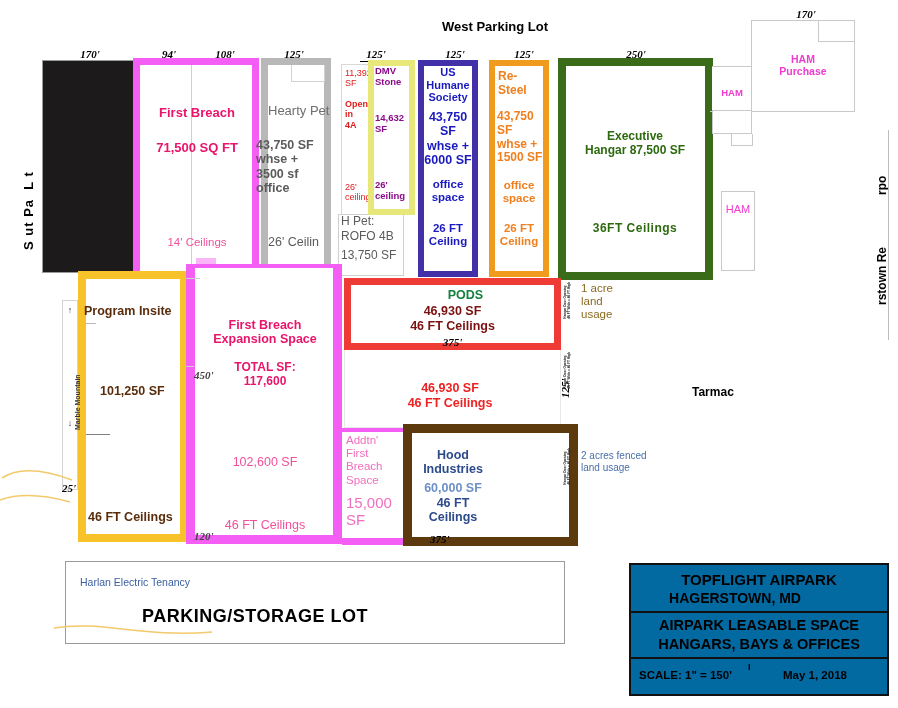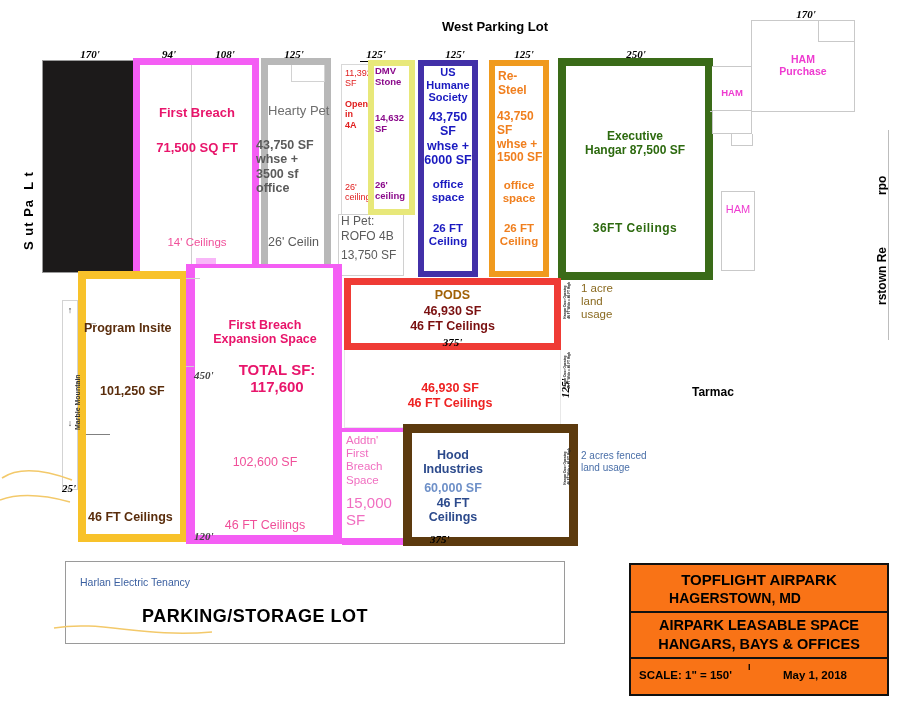--- a/index.html
+++ b/index.html
@@ -128,36 +128,36 @@
   <div class="lbl ctr" style="left:751px;top:53px;width:104px;font-size:10.5px;font-weight:bold;color:#ee3bd0;">HAM
 Purchase</div>
 
   <div class="abs box" style="left:721px;top:191px;width:34px;height:80px;border:1px solid #c9c9c9;"></div>
   <div class="lbl ctr" style="left:721px;top:203px;width:34px;font-size:11px;color:#ee3bd0;">HAM</div>
 
   <div class="abs box" style="left:78px;top:271px;width:110px;height:271px;border:8px solid #f8c22a;">
     <div class="abs" style="left:0px;top:44px;width:10px;height:1px;background:#b8b8b8;"></div>
     <div class="abs" style="left:0px;top:155px;width:24px;height:1px;background:#808080;"></div>
   </div>
-  <div class="lbl" style="left:84px;top:321px;font-size:12.5px;font-weight:bold;color:#5a2d0c;">Program Insite</div>
+  <div class="lbl" style="left:84px;top:304px;font-size:12.5px;font-weight:bold;color:#5a2d0c;">Program Insite</div>
   <div class="lbl" style="left:100px;top:384px;font-size:12.5px;font-weight:bold;color:#5a2d0c;">101,250 SF</div>
   <div class="lbl" style="left:88px;top:510px;font-size:12.5px;font-weight:bold;color:#5a2d0c;">46 FT Ceilings</div>
 
   <div class="abs box" style="left:62px;top:300px;width:16px;height:190px;border:1px solid #d3d3d3;"></div>
   <div class="lbl vtxt" style="left:74px;top:430px;font-size:7px;font-weight:bold;color:#333;
        transform:rotate(-90deg);white-space:nowrap;">Marble Mountain</div>
   <div class="lbl ctr" style="left:62px;top:305px;width:16px;font-size:9px;color:#333;">↑</div>
   <div class="lbl ctr" style="left:62px;top:418px;width:16px;font-size:9px;color:#333;">↓</div>
   <div class="lbl dim" style="left:62px;top:482px;">25'</div>
 
   <div class="abs box" style="left:186px;top:264px;width:156px;height:280px;border-left:9px solid #f45ef4;border-right:9px solid #f45ef4;border-bottom:9px solid #f45ef4;border-top:none;"></div>
   <div class="abs" style="left:195px;top:264px;width:138px;height:4px;background:#f45ef4;"></div>
   <div class="lbl ctr" style="left:195px;top:318px;width:140px;font-size:12.5px;font-weight:bold;color:#e8156b;">First Breach
 Expansion Space</div>
-  <div class="lbl ctr" style="left:195px;top:361px;width:140px;font-size:15px;font-weight:bold;color:#e8156b;padding-left:12px;">TOTAL SF:
+  <div class="lbl ctr" style="left:195px;top:361px;width:140px;font-size:12px;font-weight:bold;color:#e8156b;">TOTAL SF:
 117,600</div>
   <div class="lbl ctr" style="left:195px;top:455px;width:140px;font-size:12.5px;color:#f0509a;">102,600 SF</div>
   <div class="lbl ctr" style="left:195px;top:518px;width:140px;font-size:12.5px;color:#f0509a;">46 FT Ceilings</div>
   <div class="lbl dim" style="left:194px;top:369px;color:#444;">450'</div>
   <div class="lbl dim" style="left:194px;top:530px;color:#444;">120'</div>
   <div class="abs" style="left:186px;top:278px;width:14px;height:1px;background:#cfcfcf;"></div>
   <div class="abs" style="left:186px;top:366px;width:8px;height:1px;background:#cfcfcf;"></div>
 
   <div class="abs" style="left:196px;top:258px;width:20px;height:6px;background:#f8b6f8;"></div>
 
@@ -165,21 +165,21 @@
   <div class="abs" style="left:342px;top:428px;width:62px;height:4px;background:#f45ef4;"></div>
   <div class="abs" style="left:342px;top:538px;width:62px;height:7px;background:#f45ef4;"></div>
   <div class="lbl" style="left:346px;top:434px;font-size:11.5px;color:#f06ec0;">Addtn'
 First
 Breach
 Space</div>
   <div class="lbl" style="left:346px;top:494px;font-size:15px;color:#f06ec0;">15,000
 SF</div>
 
   <div class="abs box" style="left:344px;top:278px;width:217px;height:72px;border:7px solid #ef3b35;"></div>
-  <div class="lbl ctr" style="left:350px;top:288px;width:205px;font-size:12.5px;font-weight:bold;color:#a16207;">PODS</div>
+  <div class="lbl ctr" style="left:363px;top:288px;width:205px;font-size:12.5px;font-weight:bold;color:#15803d;">PODS</div>
   <div class="lbl ctr" style="left:350px;top:304px;width:205px;font-size:12.5px;font-weight:bold;color:#7a1010;">46,930 SF</div>
   <div class="lbl ctr" style="left:350px;top:319px;width:205px;font-size:12.5px;font-weight:bold;color:#7a1010;">46 FT Ceilings</div>
   <div class="lbl dim ctr" style="left:350px;top:336px;width:205px;">375'</div>
 
   <div class="abs box" style="left:344px;top:350px;width:217px;height:78px;border:1px solid #e8e8e8;border-top:none;"></div>
   <div class="lbl ctr" style="left:350px;top:381px;width:200px;font-size:12.5px;font-weight:bold;color:#ee2222;">46,930 SF</div>
   <div class="lbl ctr" style="left:350px;top:396px;width:200px;font-size:12.5px;font-weight:bold;color:#ee2222;">46 FT Ceilings</div>
   <div class="lbl vtxt dim" style="left:559px;top:398px;transform:rotate(-90deg);">125'</div>
 
   <div class="abs box" style="left:403px;top:424px;width:175px;height:122px;border:9px solid #5c3a0e;"></div>
@@ -214,21 +214,21 @@
   <div class="lbl ctr" style="left:130px;top:606px;width:250px;font-size:18px;font-weight:bold;color:#000;letter-spacing:0.5px;">PARKING/STORAGE LOT</div>
 
   <svg class="abs" style="left:0px;top:440px;width:110px;height:110px;" viewBox="0 0 110 110">
     <path d="M2 38 C 20 26, 45 30, 72 40" stroke="#f3c96a" stroke-width="1.6" fill="none"></path>
     <path d="M0 60 C 22 52, 48 56, 70 62" stroke="#f3c96a" stroke-width="1.4" fill="none"></path>
   </svg>
   <svg class="abs" style="left:52px;top:618px;width:240px;height:40px;" viewBox="0 0 240 40">
     <path d="M2 10 C 50 2, 90 20, 160 14" stroke="#f3c96a" stroke-width="1.5" fill="none"></path>
   </svg>
 
-  <div class="abs" style="left:629px;top:563px;width:260px;height:133px;border:2px solid #111;background:#f97316;padding-left:26px;">
+  <div class="abs" style="left:629px;top:563px;width:260px;height:133px;border:2px solid #111;background:#0369a1;padding-left:26px;">
     <div class="abs" style="left:0;top:0;width:100%;height:48px;border-bottom:2px solid #111;">
       <div class="lbl ctr" style="left:0;top:6px;width:256px;font-size:15px;font-weight:bold;color:#000;">TOPFLIGHT AIRPARK</div>
       <div class="lbl ctr" style="left:0;top:25px;width:208px;font-size:14px;font-weight:bold;color:#000;">HAGERSTOWN, MD</div>
     </div>
     <div class="abs" style="left:0;top:48px;width:100%;height:46px;border-bottom:2px solid #111;">
       <div class="lbl ctr" style="left:0;top:4px;width:256px;font-size:14.5px;font-weight:bold;color:#000;">AIRPARK LEASABLE SPACE</div>
       <div class="lbl ctr" style="left:0;top:23px;width:256px;font-size:14.5px;font-weight:bold;color:#000;">HANGARS, BAYS &amp; OFFICES</div>
     </div>
     <div class="abs" style="left:0;top:94px;width:100%;height:35px;">
       <div class="lbl" style="left:8px;top:10px;font-size:11.5px;font-weight:bold;color:#000;">SCALE: 1" = 150'</div>

